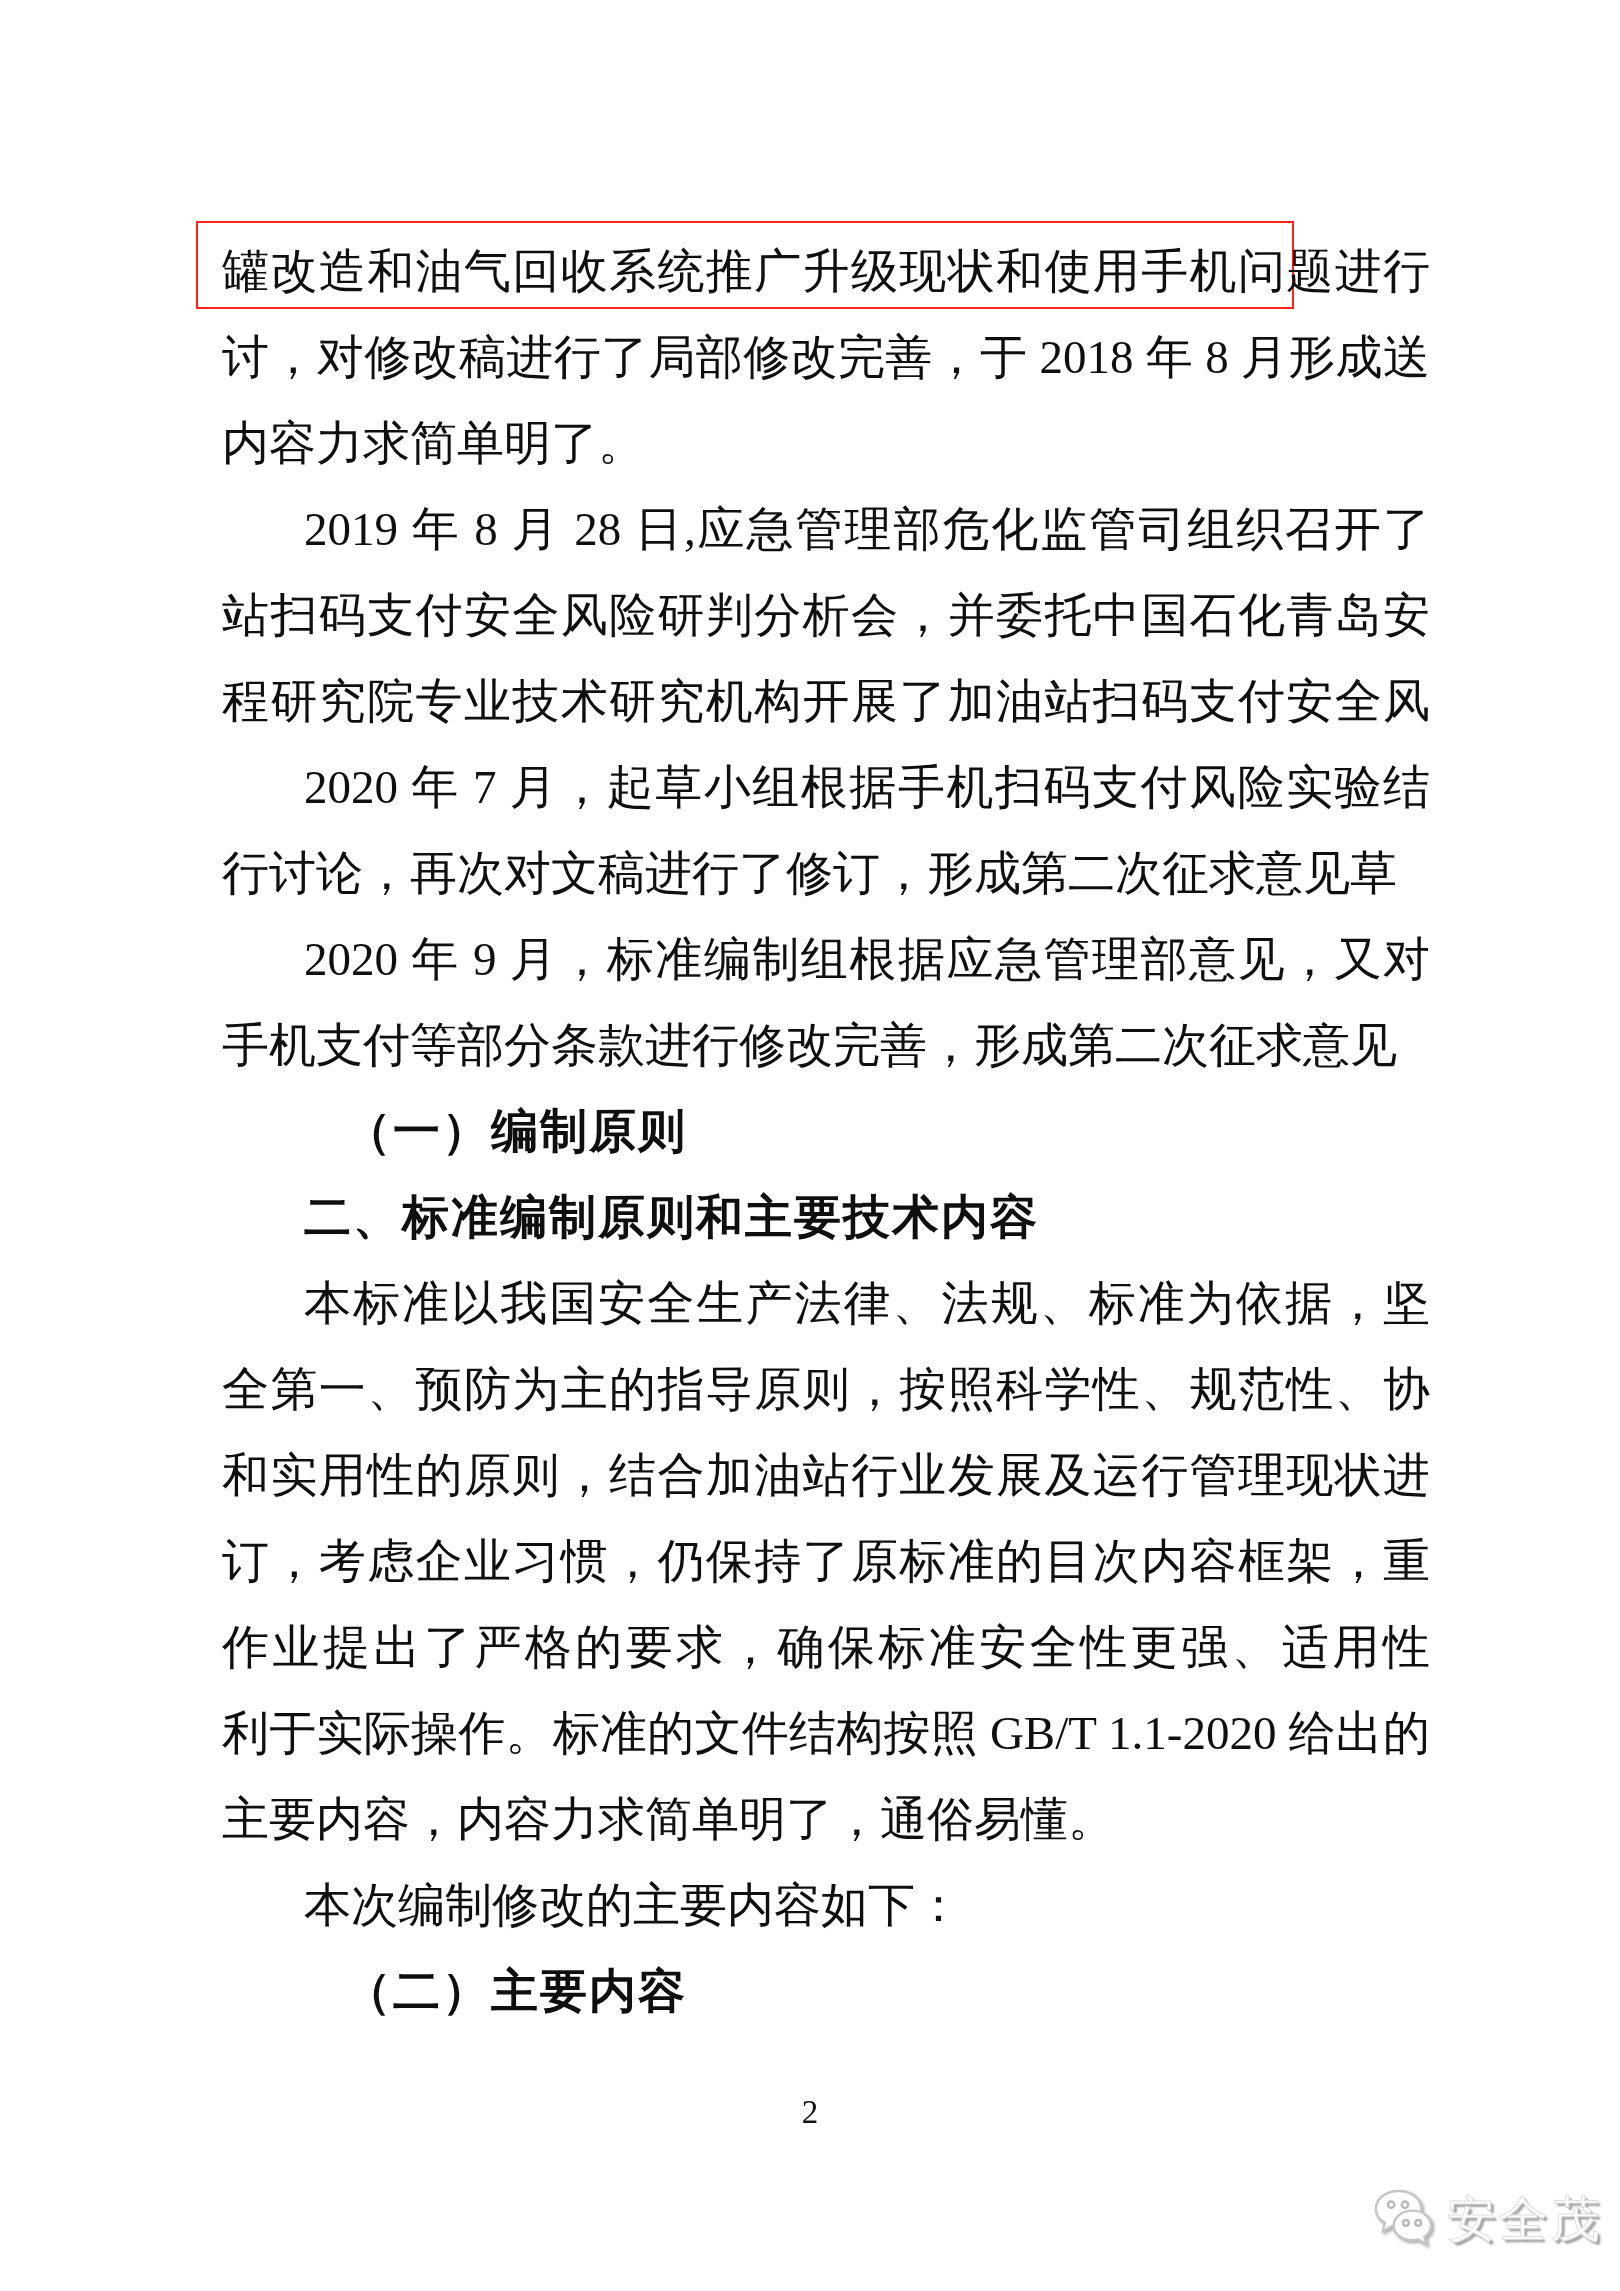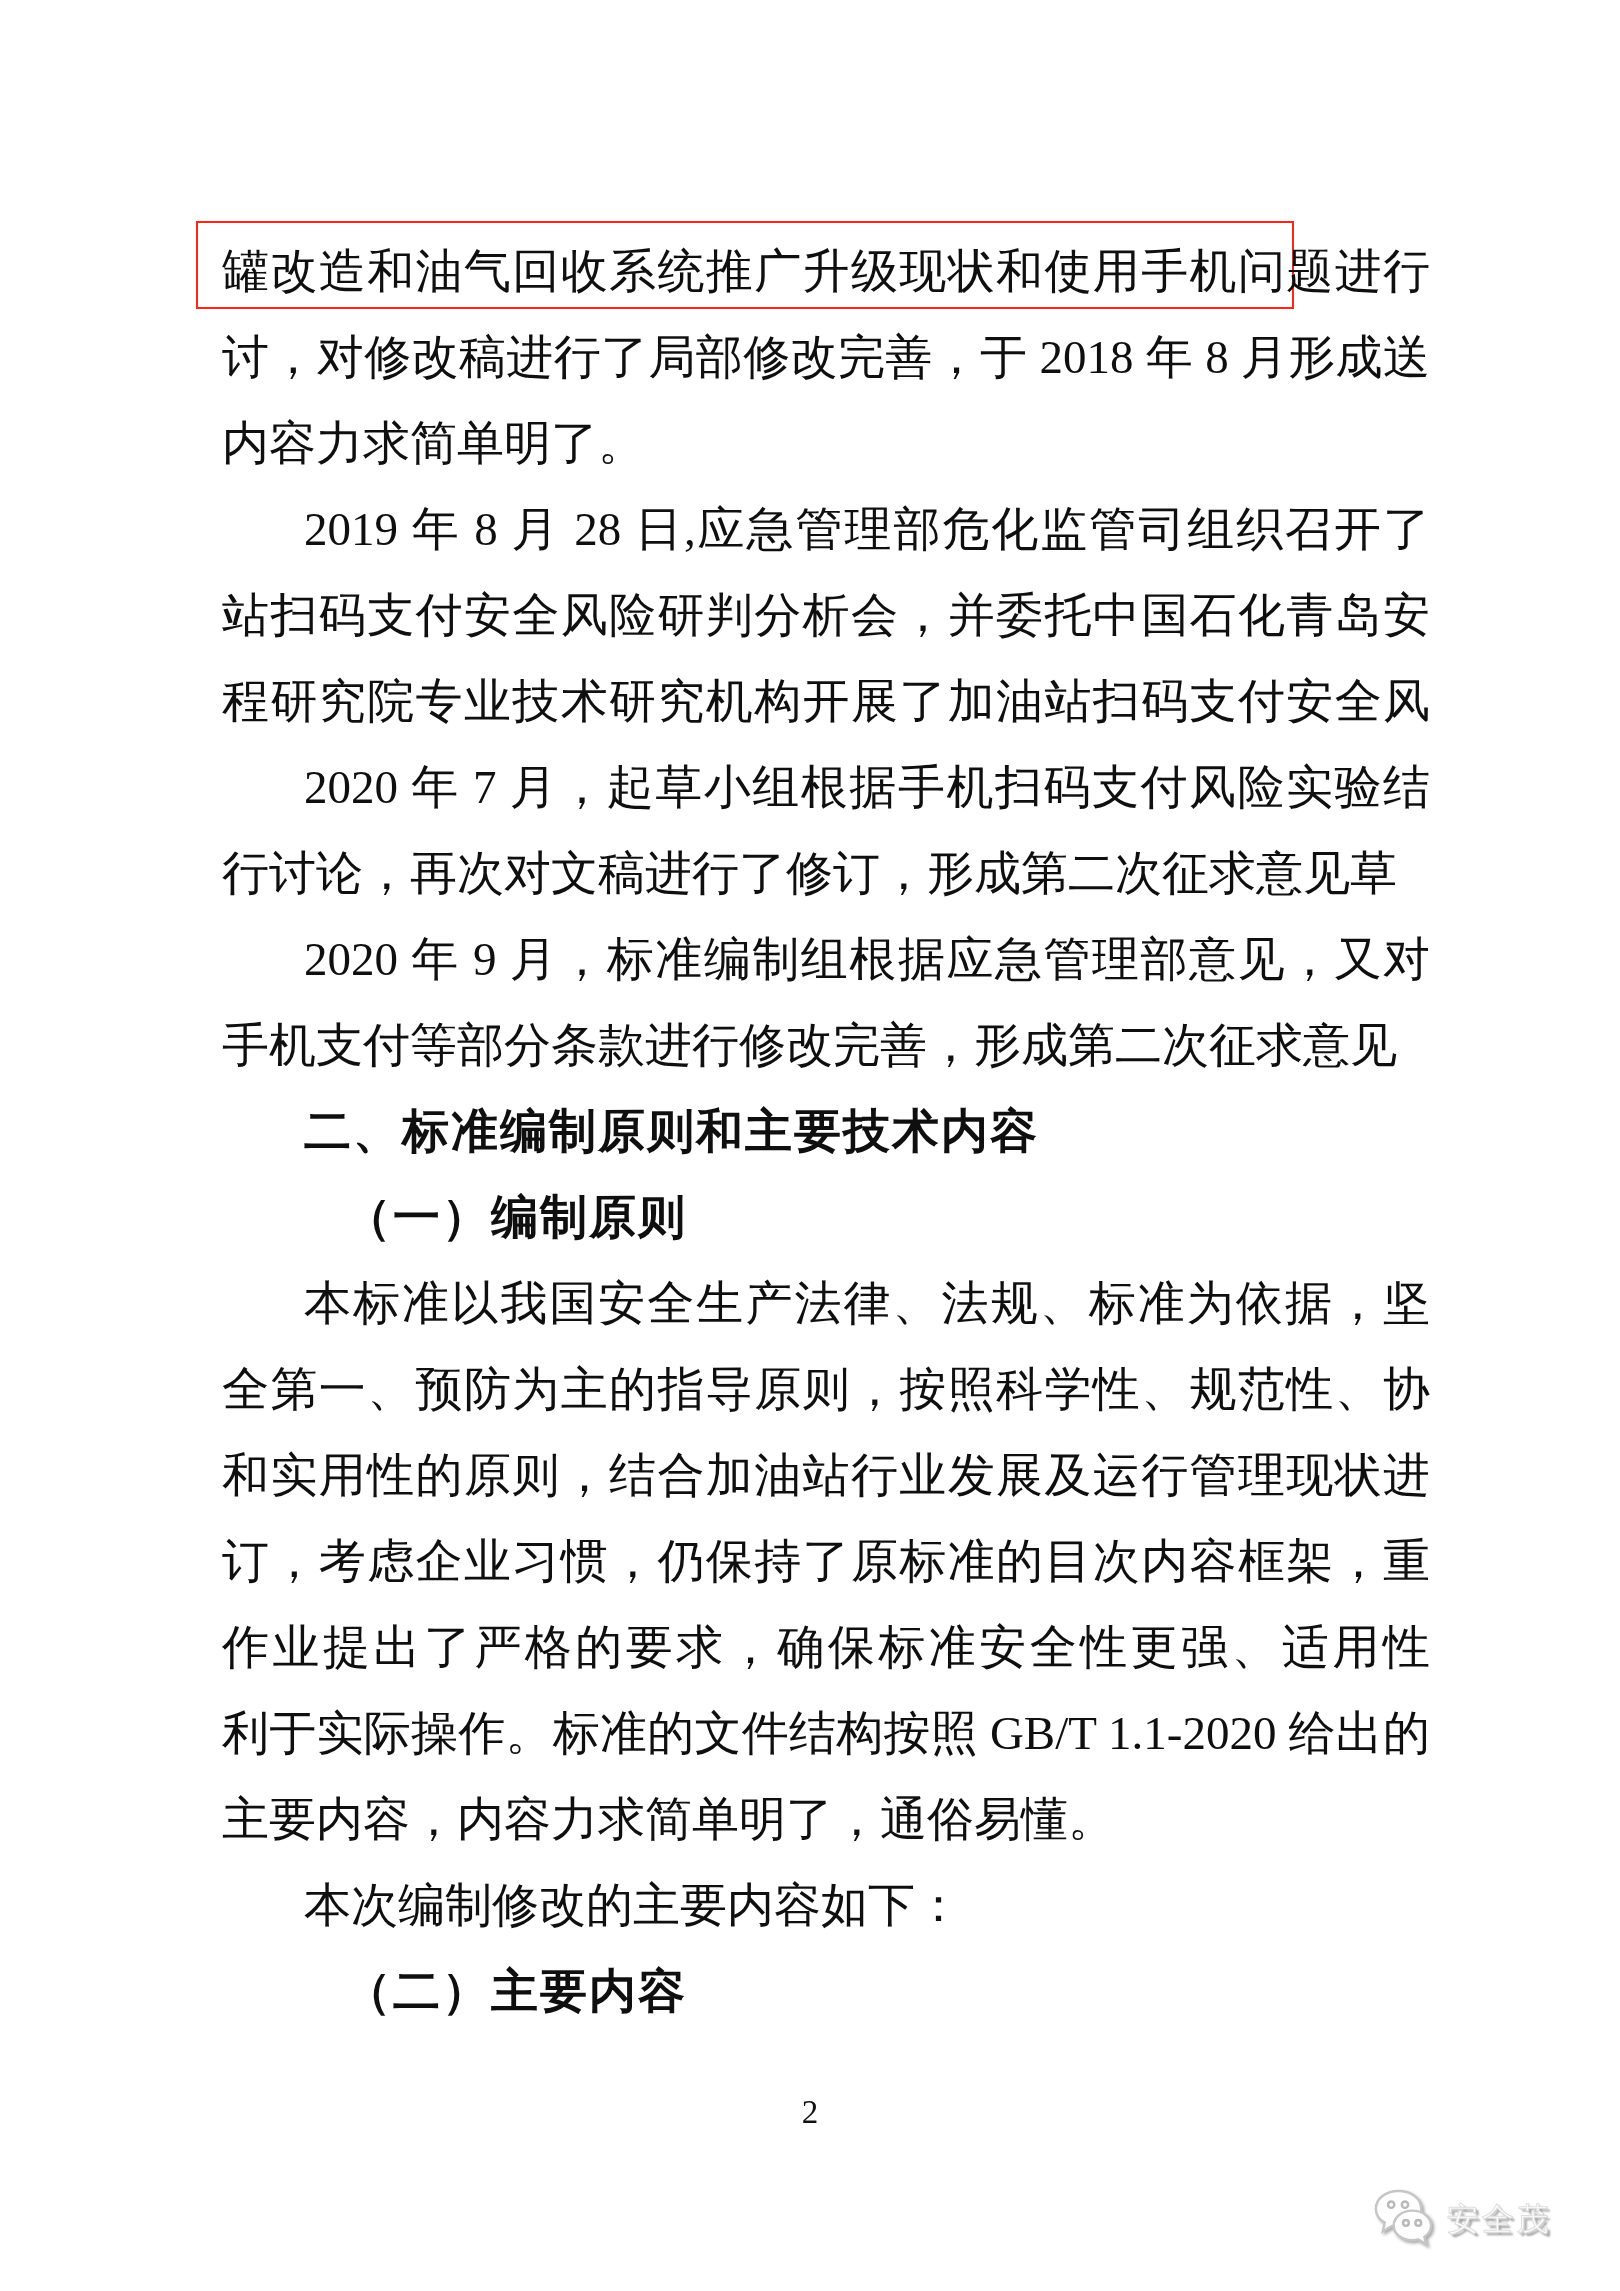--- a/index.html
+++ b/index.html
@@ -58,21 +58,21 @@
   
   .watermark{
     position:absolute;
     left:1368px;top:2182px;
     height:74px;
     display:flex;align-items:center;gap:9.8px;
   }
   .wm-icon{display:block;filter:drop-shadow(2.9px 2.9px 1.5px #ababab);}
   .wm-text{
     font-family:"Liberation Sans","DejaVu Sans",sans-serif;
-    font-size:32px;
+    font-size:49px;
     line-height:74px;
     color:#ffffff;
     letter-spacing:2.9px;
     text-shadow:2.9px 2.9px 2px #a2a2a2, 1px 1px 0 #cfcfcf;
     -webkit-text-stroke:1px #dedede;
   }
 </style>
 </head>
 <body>
 
@@ -84,22 +84,22 @@
       <div class="line just">罐改造和油气回收系统推广升级现状和使用手机问题进行研</div>
       <div class="line just">讨，对修改稿进行了局部修改完善，于 2018 年 8 月形成送审稿</div>
       <div class="line">内容力求简单明了。</div>
       <div class="line just ind-body">2019 年 8 月 28 日,应急管理部危化监管司组织召开了加油</div>
       <div class="line just">站扫码支付安全风险研判分析会，并委托中国石化青岛安全工</div>
       <div class="line just">程研究院专业技术研究机构开展了加油站扫码支付安全风险实</div>
       <div class="line just ind-body">2020 年 7 月，起草小组根据手机扫码支付风险实验结果进</div>
       <div class="line">行讨论，再次对文稿进行了修订，形成第二次征求意见草稿。</div>
       <div class="line just ind-body">2020 年 9 月，标准编制组根据应急管理部意见，又对涉及</div>
       <div class="line">手机支付等部分条款进行修改完善，形成第二次征求意见稿。</div>
+      <div class="line h2">（一）编制原则</div>
       <div class="line h1">二、标准编制原则和主要技术内容</div>
-      <div class="line h2">（一）编制原则</div>
       <div class="line just ind-body">本标准以我国安全生产法律、法规、标准为依据，坚持安</div>
       <div class="line just">全第一、预防为主的指导原则，按照科学性、规范性、协调性</div>
       <div class="line just">和实用性的原则，结合加油站行业发展及运行管理现状进行修</div>
       <div class="line just">订，考虑企业习惯，仍保持了原标准的目次内容框架，重点对</div>
       <div class="line just">作业提出了严格的要求，确保标准安全性更强、适用性强，有</div>
       <div class="line just">利于实际操作。标准的文件结构按照 GB/T 1.1-2020 给出的规则</div>
       <div class="line">主要内容，内容力求简单明了，通俗易懂。</div>
       <div class="line ind-body">本次编制修改的主要内容如下：</div>
       <div class="line h2">（二）主要内容</div>
     </div>

